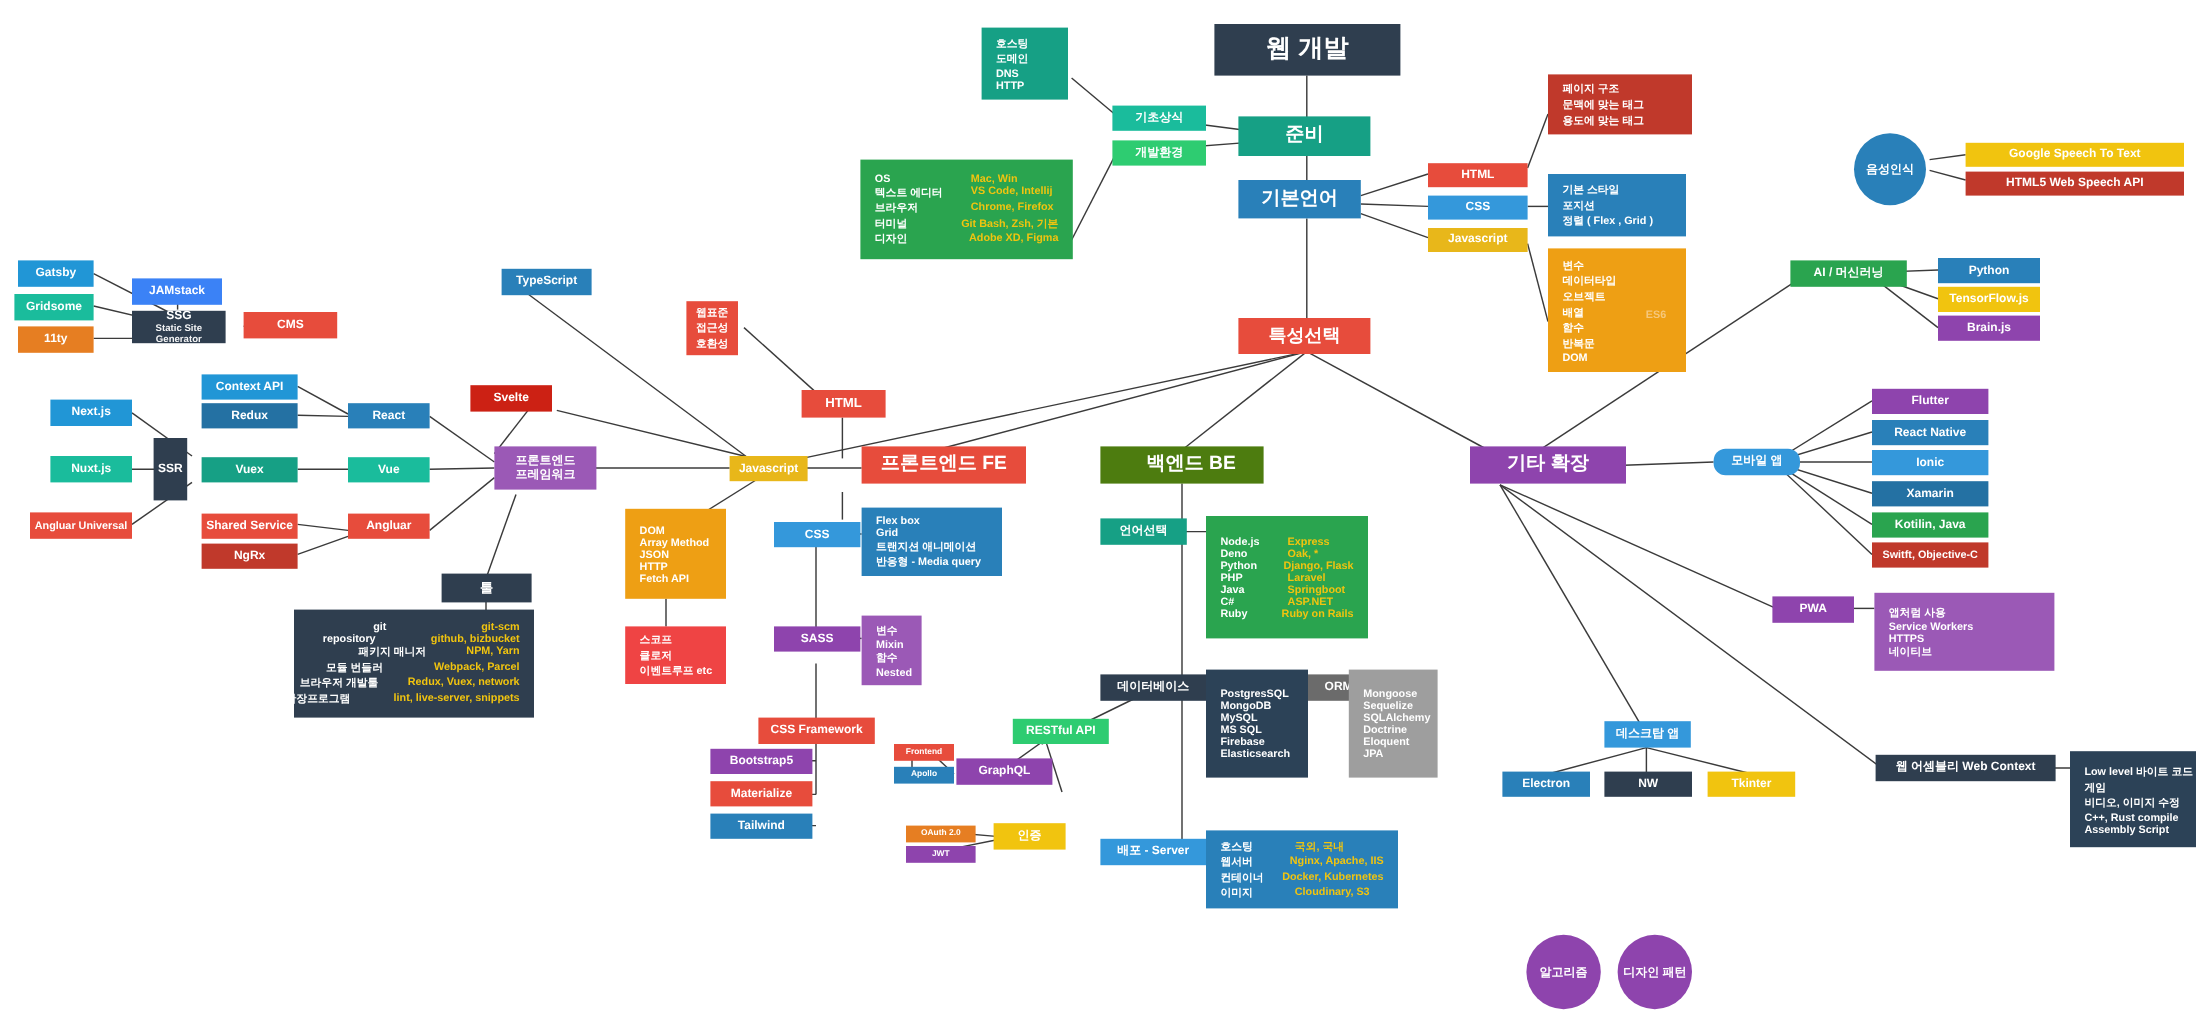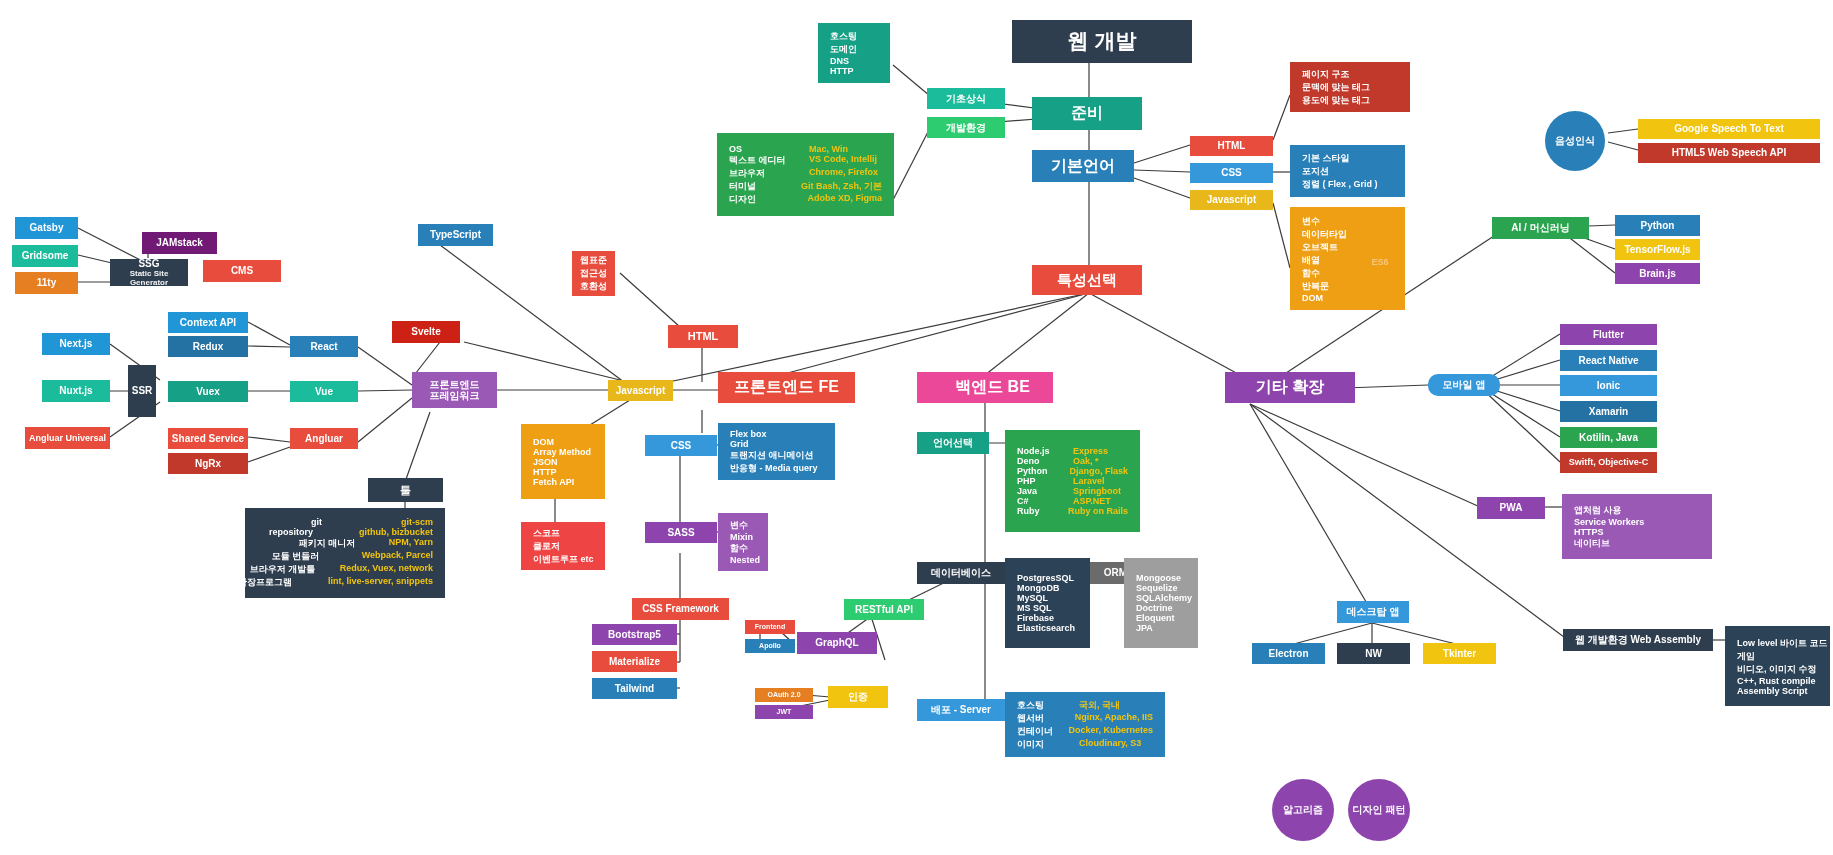--- a/index.html
+++ b/index.html
@@ -143,21 +143,21 @@
       <line x1="1545" y1="507" x2="1562" y2="507"></line>
 
       <line x1="1372" y1="623" x2="1290" y2="645"></line>
       <line x1="1372" y1="623" x2="1372" y2="645"></line>
       <line x1="1372" y1="623" x2="1460" y2="645"></line>
 
       <line x1="1712" y1="640" x2="1725" y2="640"></line>
     </g>
   </svg>
 
-  <div class="node" style="left:1012px;top:20px;width:180px;height:43px;background:#2f3e4f;font-size:21px;">웹 개발</div>
+  <div class="node" style="left:1012px;top:20px;width:155px;height:43px;background:#2f3e4f;font-size:21px;">웹 개발</div>
 
   <div class="node" style="left:1032px;top:97px;width:110px;height:33px;background:#16a085;font-size:16px;">준비</div>
   <div class="node" style="left:927px;top:88px;width:78px;height:21px;background:#1abc9c;font-size:10px;">기초상식</div>
   <div class="node" style="left:927px;top:117px;width:78px;height:21px;background:#2ecc71;font-size:10px;">개발환경</div>
 
   <div class="listbox" style="left:818px;top:23px;width:72px;height:60px;background:#16a085;font-size:9px;">
     <div class="row">
         <span>호스팅</span>
       </div>
     <div class="row">
@@ -251,21 +251,21 @@
 
   <div class="node" style="left:1032px;top:265px;width:110px;height:30px;background:#e74c3c;font-size:15px;">특성선택</div>
 
   <div class="circle" style="left:1545px;top:111px;width:60px;height:60px;background:#2980b9;font-size:10px;">음성인식</div>
   <div class="node" style="left:1638px;top:119px;width:182px;height:20px;background:#f1c40f;font-size:10px;">Google Speech To Text</div>
   <div class="node" style="left:1638px;top:143px;width:182px;height:20px;background:#c0392b;font-size:10px;">HTML5 Web Speech API</div>
 
   <div class="node" style="left:15px;top:217px;width:63px;height:22px;background:#2196d6;font-size:10px;">Gatsby</div>
   <div class="node" style="left:12px;top:245px;width:66px;height:22px;background:#1abc9c;font-size:10px;">Gridsome</div>
   <div class="node" style="left:15px;top:272px;width:63px;height:22px;background:#e67e22;font-size:10px;">11ty</div>
-  <div class="node" style="left:110px;top:232px;width:75px;height:22px;background:#701a75;font-size:10px;margin-left:32px;">JAMstack</div>
+  <div class="node" style="left:110px;top:232px;width:75px;height:22px;background:#3b82f6;font-size:10px;">JAMstack</div>
   <div class="node" style="left:110px;top:259px;width:78px;height:27px;background:#2f3e4f;font-size:10px;flex-direction:column;">
     <span>SSG</span>
     <span class="sub">Static Site Generator</span>
   </div>
   <div class="node" style="left:203px;top:260px;width:78px;height:22px;background:#e74c3c;font-size:10px;">CMS</div>
 
   <div class="node" style="left:418px;top:224px;width:75px;height:22px;background:#2980b9;font-size:10px;">TypeScript</div>
 
   <div class="listbox" style="left:572px;top:251px;width:43px;height:45px;background:#e74c3c;font-size:9px;align-items:center;padding:5px 4px;">
     <div class="row">
@@ -400,21 +400,21 @@
   <div class="node" style="left:592px;top:678px;width:85px;height:21px;background:#2980b9;font-size:10px;">Tailwind</div>
 
   <div class="node" style="left:745px;top:620px;width:50px;height:14px;background:#e74c3c;font-size:7px;">Frontend</div>
   <div class="node" style="left:745px;top:639px;width:50px;height:14px;background:#2980b9;font-size:7px;">Apollo</div>
   <div class="node" style="left:797px;top:632px;width:80px;height:22px;background:#8e44ad;font-size:10px;">GraphQL</div>
   <div class="node" style="left:844px;top:599px;width:80px;height:21px;background:#2ecc71;font-size:10px;">RESTful API</div>
   <div class="node" style="left:755px;top:688px;width:58px;height:14px;background:#e67e22;font-size:7px;">OAuth 2.0</div>
   <div class="node" style="left:755px;top:705px;width:58px;height:14px;background:#8e44ad;font-size:7px;">JWT</div>
   <div class="node" style="left:828px;top:686px;width:60px;height:22px;background:#f1c40f;font-size:10px;">인증</div>
 
-  <div class="node" style="left:917px;top:372px;width:136px;height:31px;background:#ec4899;font-size:16px;padding-left:15px;">백엔드 BE</div>
+  <div class="node" style="left:917px;top:372px;width:136px;height:31px;background:#4d7c0f;font-size:16px;padding-left:15px;">백엔드 BE</div>
   <div class="node" style="left:917px;top:432px;width:72px;height:22px;background:#16a085;font-size:10px;">언어선택</div>
 
   <div class="listbox" style="left:1005px;top:430px;width:135px;height:102px;background:#2aa44f;font-size:9px;">
     <div class="row">
         <span class="k" style="width:56px">Node.js</span>
         <span class="v" style="color:#f1c40f">Express</span>
       </div>
     <div class="row">
         <span class="k" style="width:56px">Deno</span>
         <span class="v" style="color:#f1c40f">Oak, *</span>
@@ -533,21 +533,21 @@
     <div class="row">
         <span>네이티브</span>
       </div>
   </div>
 
   <div class="node" style="left:1337px;top:601px;width:72px;height:22px;background:#3498db;font-size:10px;">데스크탑 앱</div>
   <div class="node" style="left:1252px;top:643px;width:73px;height:21px;background:#2980b9;font-size:10px;">Electron</div>
   <div class="node" style="left:1337px;top:643px;width:73px;height:21px;background:#2f3e4f;font-size:10px;">NW</div>
   <div class="node" style="left:1423px;top:643px;width:73px;height:21px;background:#f1c40f;font-size:10px;">Tkinter</div>
 
-  <div class="node" style="left:1563px;top:629px;width:150px;height:22px;background:#2f3e4f;font-size:10px;">웹 개발환경 Web Assembly</div>
+  <div class="node" style="left:1563px;top:629px;width:150px;height:22px;background:#2f3e4f;font-size:10px;">웹 어셈블리 Web Context</div>
   <div class="listbox" style="left:1725px;top:626px;width:105px;height:80px;background:#2c4257;font-size:9px;">
     <div class="row">
         <span>Low level 바이트 코드</span>
       </div>
     <div class="row">
         <span>게임</span>
       </div>
     <div class="row">
         <span>비디오, 이미지 수정</span>
       </div>

